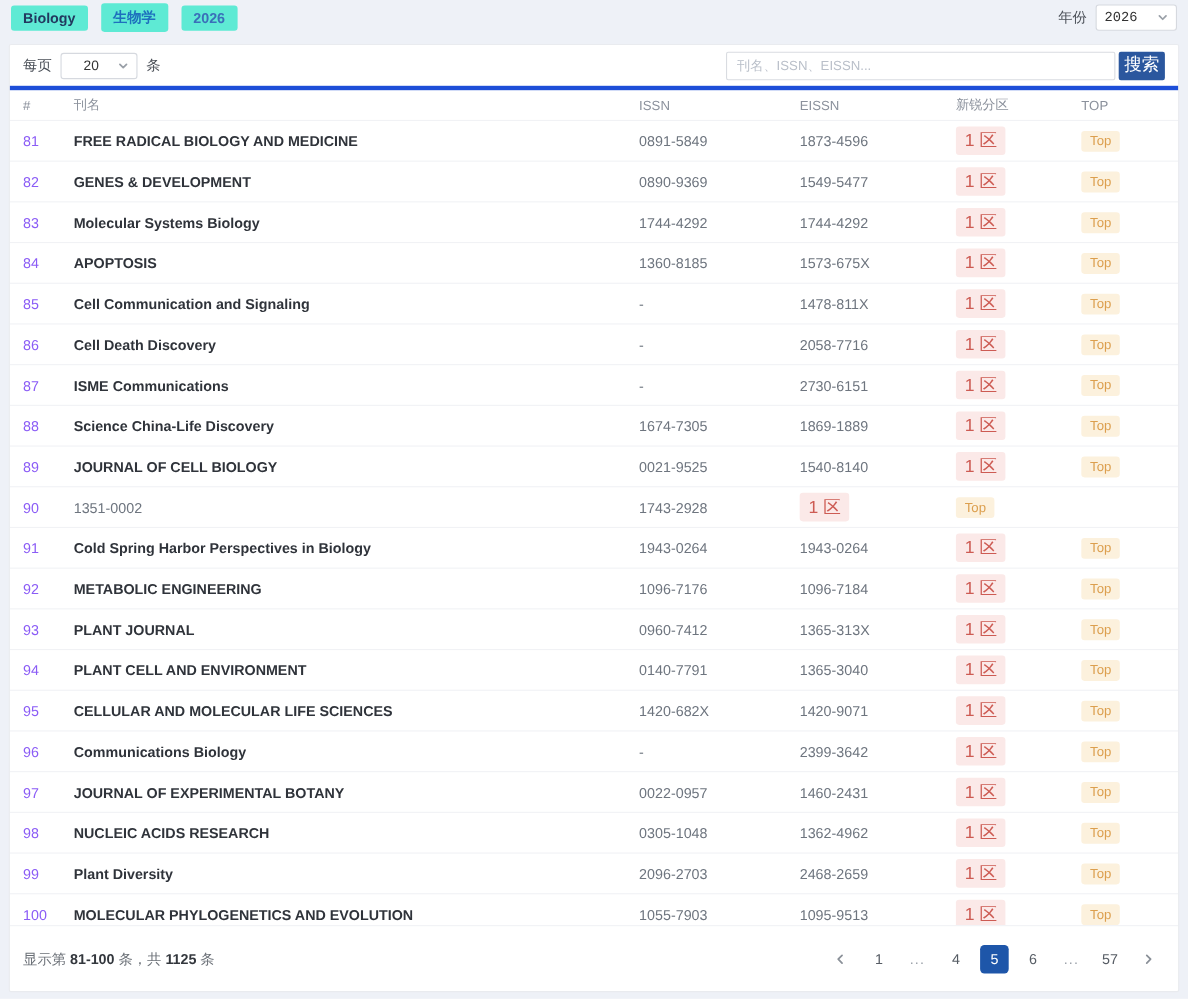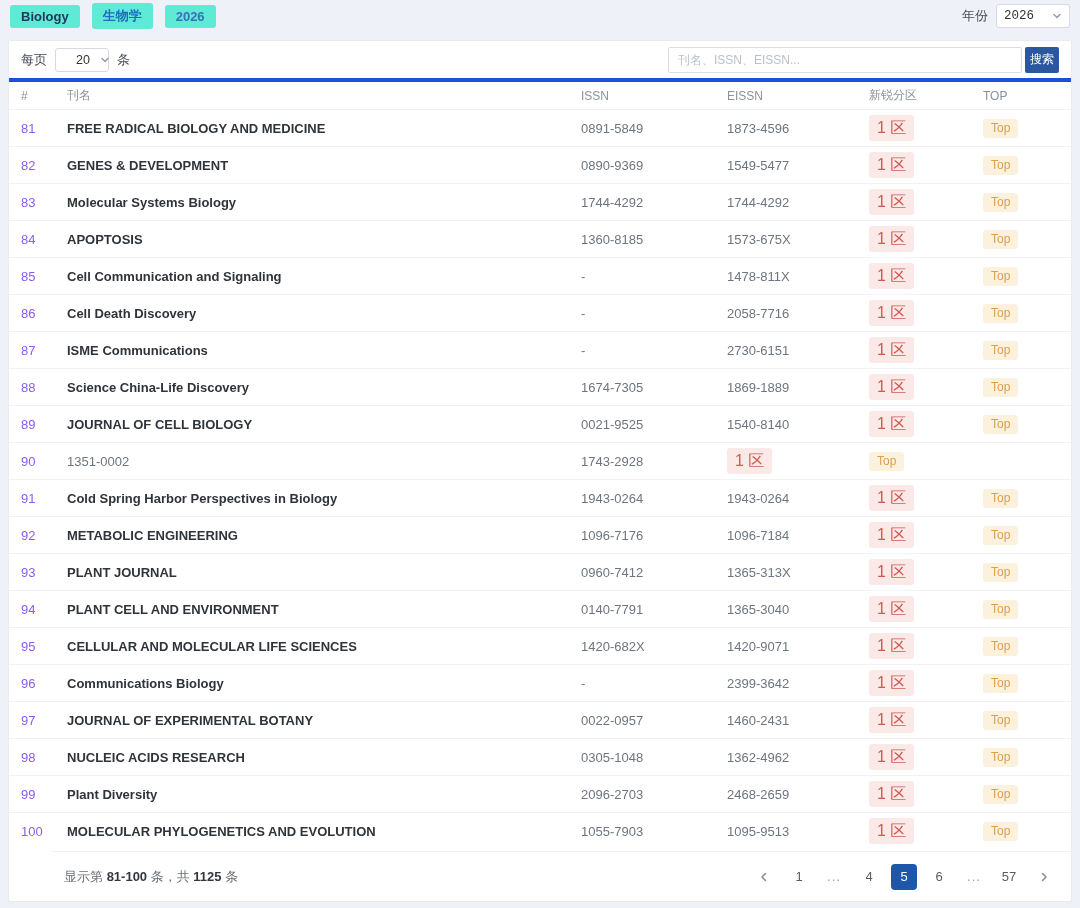--- a/index.html
+++ b/index.html
@@ -60,21 +60,21 @@
   
   .controls {
     height:41px;
     display:flex;
     align-items:center;
     padding:0 12px;
     border-bottom:4px solid #1d4ed8;
     flex:none;
   }
   .pp-label { font-size:13px; color:#4a4f57; }
-  .pp-select { width:54px; margin:16px 8px;padding-left:20px; }
+  .pp-select { width:70px; margin:16px 8px;padding-left:20px; }
   .search-group { margin-left:auto; display:flex; align-items:center; }
   .search-input {
     width:354px; height:26px;
     border:1px solid #d9dce1;
     border-radius:2px;
     padding:0 9px;
     font-size:12px;
     color:#333;
     outline:none;
     font-family:inherit;
@@ -82,21 +82,21 @@
   }
   .search-input::placeholder { color:#b9bfc9; }
   .search-btn {
     height:26px;
     margin-left:3px;
     padding:0 5px;
     background:#2b579e;
     border:none;
     border-radius:2px;
     color:#fff;
-    font-size:12px;
+    font-size:16px;
     cursor:pointer;
     font-family:inherit;
   }
   
   .tbl { flex:1; display:flex; flex-direction:column; overflow:hidden; }
   .trow {
     display:grid;
     grid-template-columns:46px 514px 146px 142px 114px 78px;
     align-items:center;
     padding:0 12px;
@@ -128,27 +128,26 @@
     display:inline-block;
     background:#fcf1dd;
     color:#dc9f4e;
     font-size:12px;
     padding:2.5px 8px;
     border-radius:3px;
   }
   
   .tfoot {
     border-top:1px solid #f1f2f5;
-    height:50px;
+    height:60px;
     flex:none;
     display:flex;
     align-items:center;
     justify-content:space-between;
     padding:0 14px 0 12px;
-    margin-left:43px;
   }
   .summary { font-size:13px; color:#6b7077; }
   .summary b { color:#33373d; }
   .pagination { display:flex; align-items:center; gap:9px; }
   .page-item {
     min-width:26px; height:26px;
     display:flex; align-items:center; justify-content:center;
     font-size:13px; color:#565c64;
     border-radius:4px;
     cursor:pointer;

